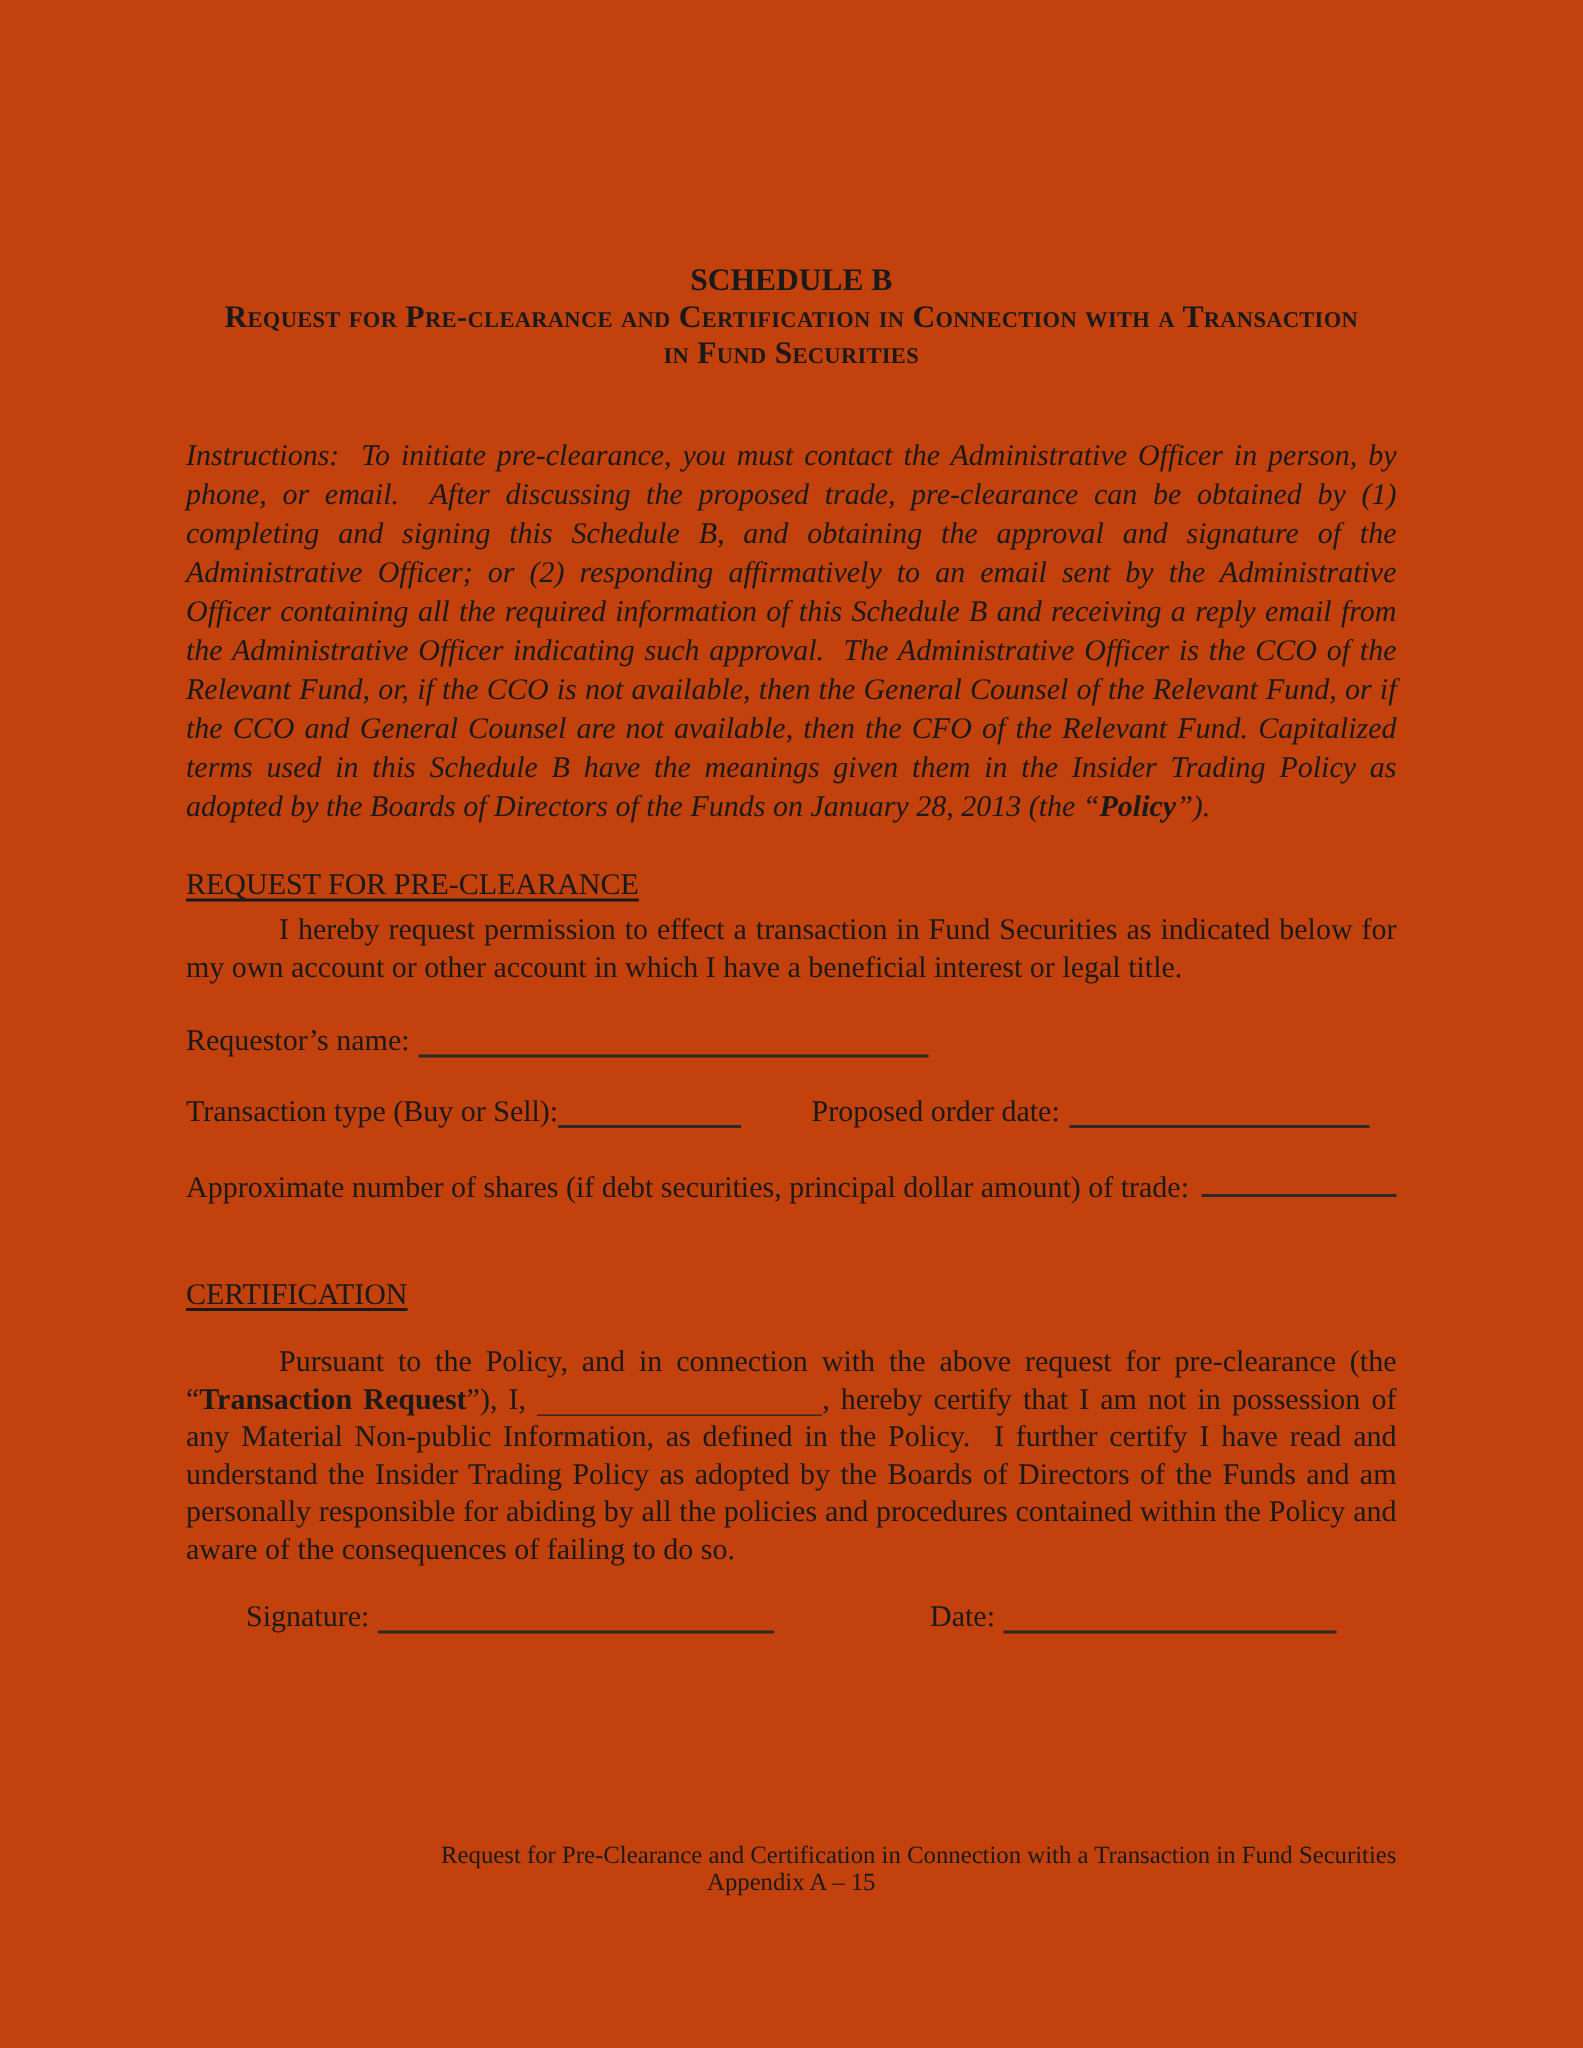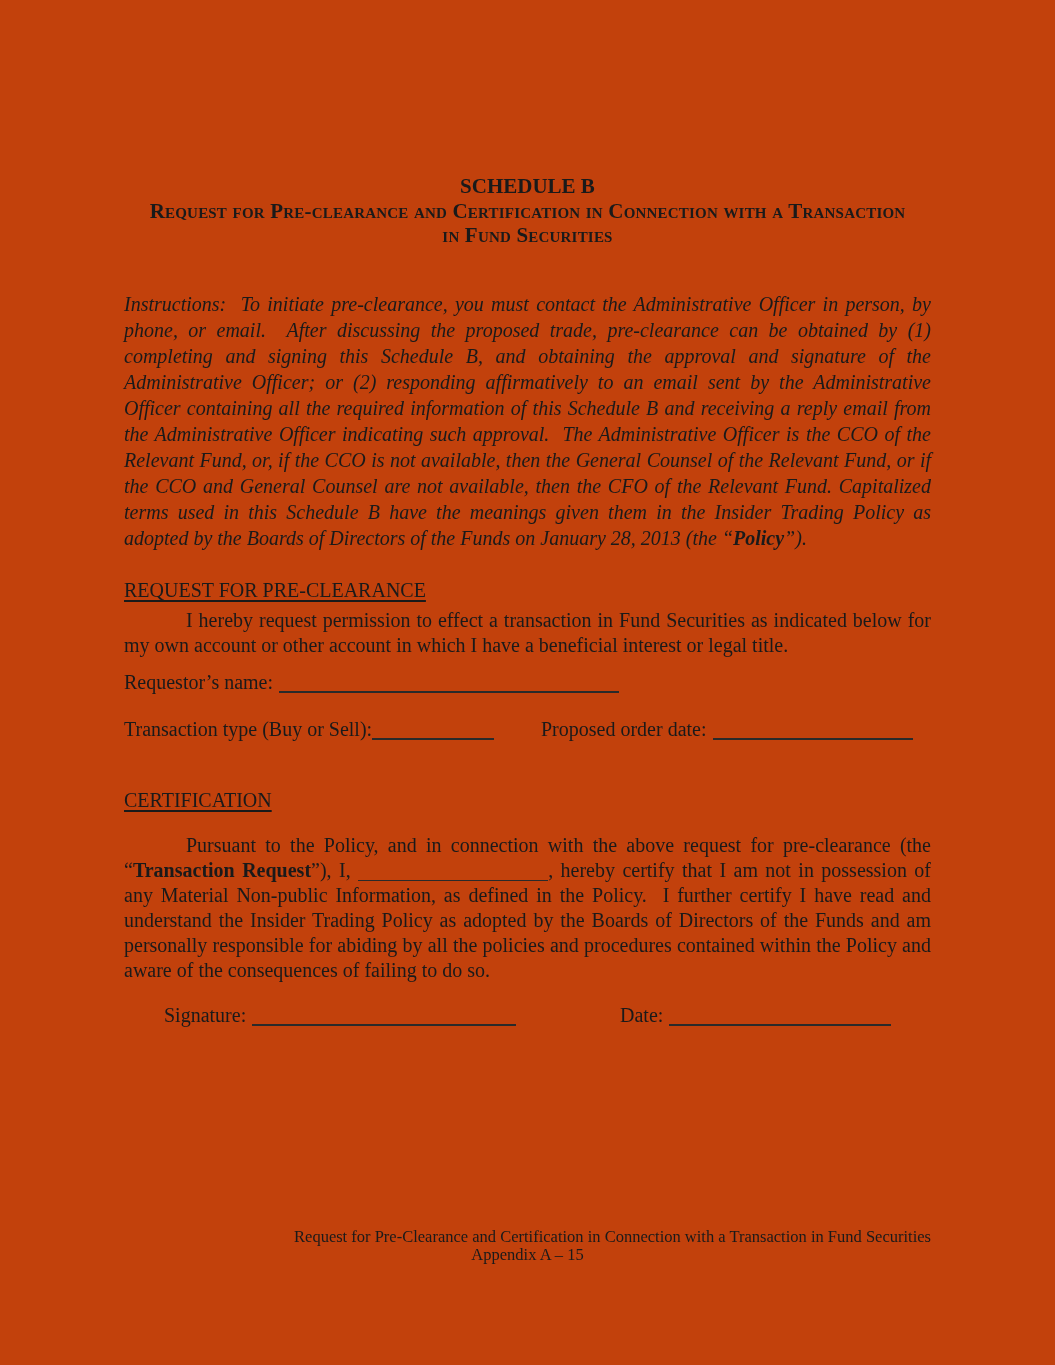--- a/index.html
+++ b/index.html
@@ -53,21 +53,21 @@
     text-align: justify;
     line-height: 25px;
   }
   .indent { text-indent: 62px; }
   .field-row {
     position: relative;
     margin-top: 22px;
     line-height: 25px;
     white-space: nowrap;
   }
-  .field-row.first { margin-top: 12px; }
+  .field-row.first { margin-top: 24px; }
   .blank {
     display: inline-block;
     height: 20px;
     border-bottom: 2px solid #2a2a2a;
     vertical-align: text-bottom;
   }
   .blank.inline {
     height: 18px;
     border-bottom: 1.8px solid #2a2a2a;
   }
@@ -117,20 +117,24 @@
     <span class="label">Requestor’s name:</span><span class="gap6"></span><span class="blank" style="width:340px"></span>
   </div>
 
   <div class="field-row">
     <span class="label">Transaction type (Buy or Sell):</span><span class="blank" style="width:122px"></span>
     <span class="col2" style="left:417px">
       <span class="label">Proposed order date:</span><span class="gap6"></span><span class="blank" style="width:200px"></span>
     </span>
   </div>
 
+  <div class="field-row flexrow">
+    <span class="label">Approximate number of shares (if debt securities, principal dollar amount) of trade:</span>
+      <span class="blank grow" style="min-width:60px"></span>
+  </div>
 
 
   <div class="section-heading cert-heading">
     <span class="ul">CERTIFICATION</span>
   </div>
 
   <p class="body-par indent cert-par"><span>Pursuant to the Policy, and in connection with the above request for pre-clearance (the “</span><b>Transaction Request</b><span>”), I, </span><span class="blank inline" style="width:190px"></span><span>, hereby certify that I am not in possession of any Material Non-public Information, as defined in the Policy.&nbsp; I further certify I have read and understand the Insider Trading Policy as adopted by the Boards of Directors of the Funds and am personally responsible for abiding by all the policies and procedures contained within the Policy and aware of the consequences of failing to do so.</span></p>
 
   <div class="field-row sig-row">
     <span class="label">Signature:</span><span class="gap6"></span><span class="blank" style="width:264px"></span>

